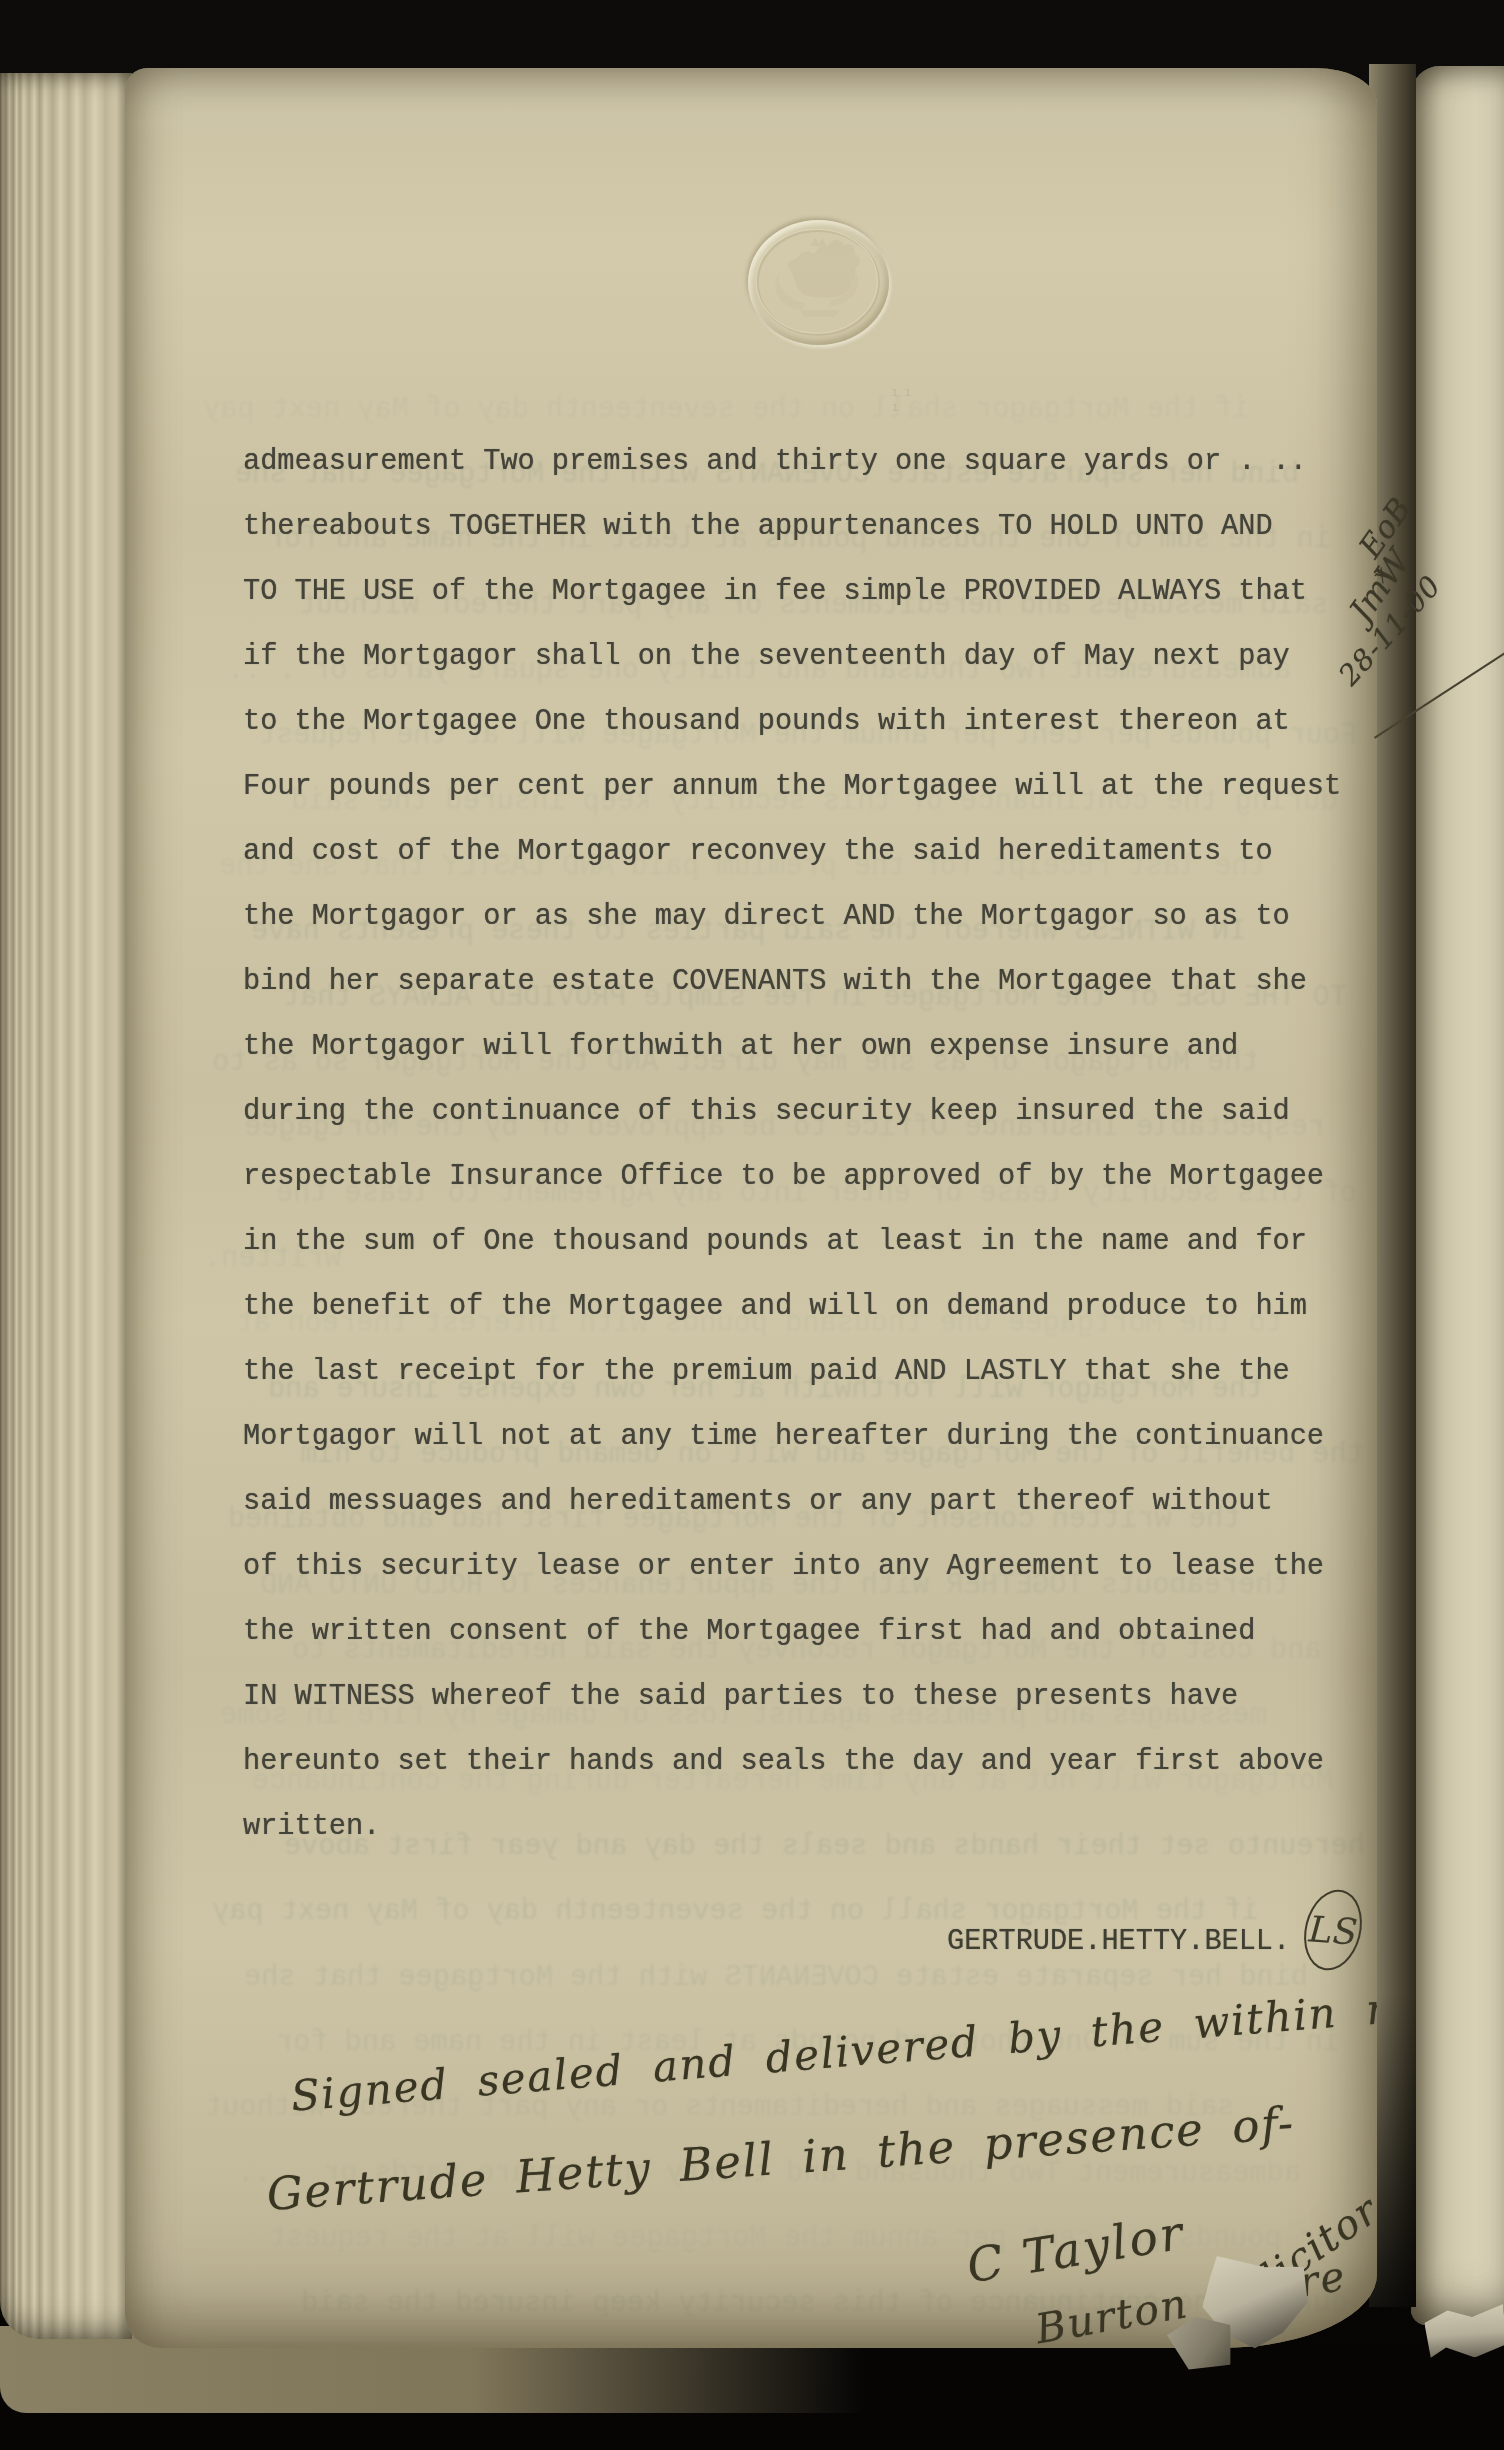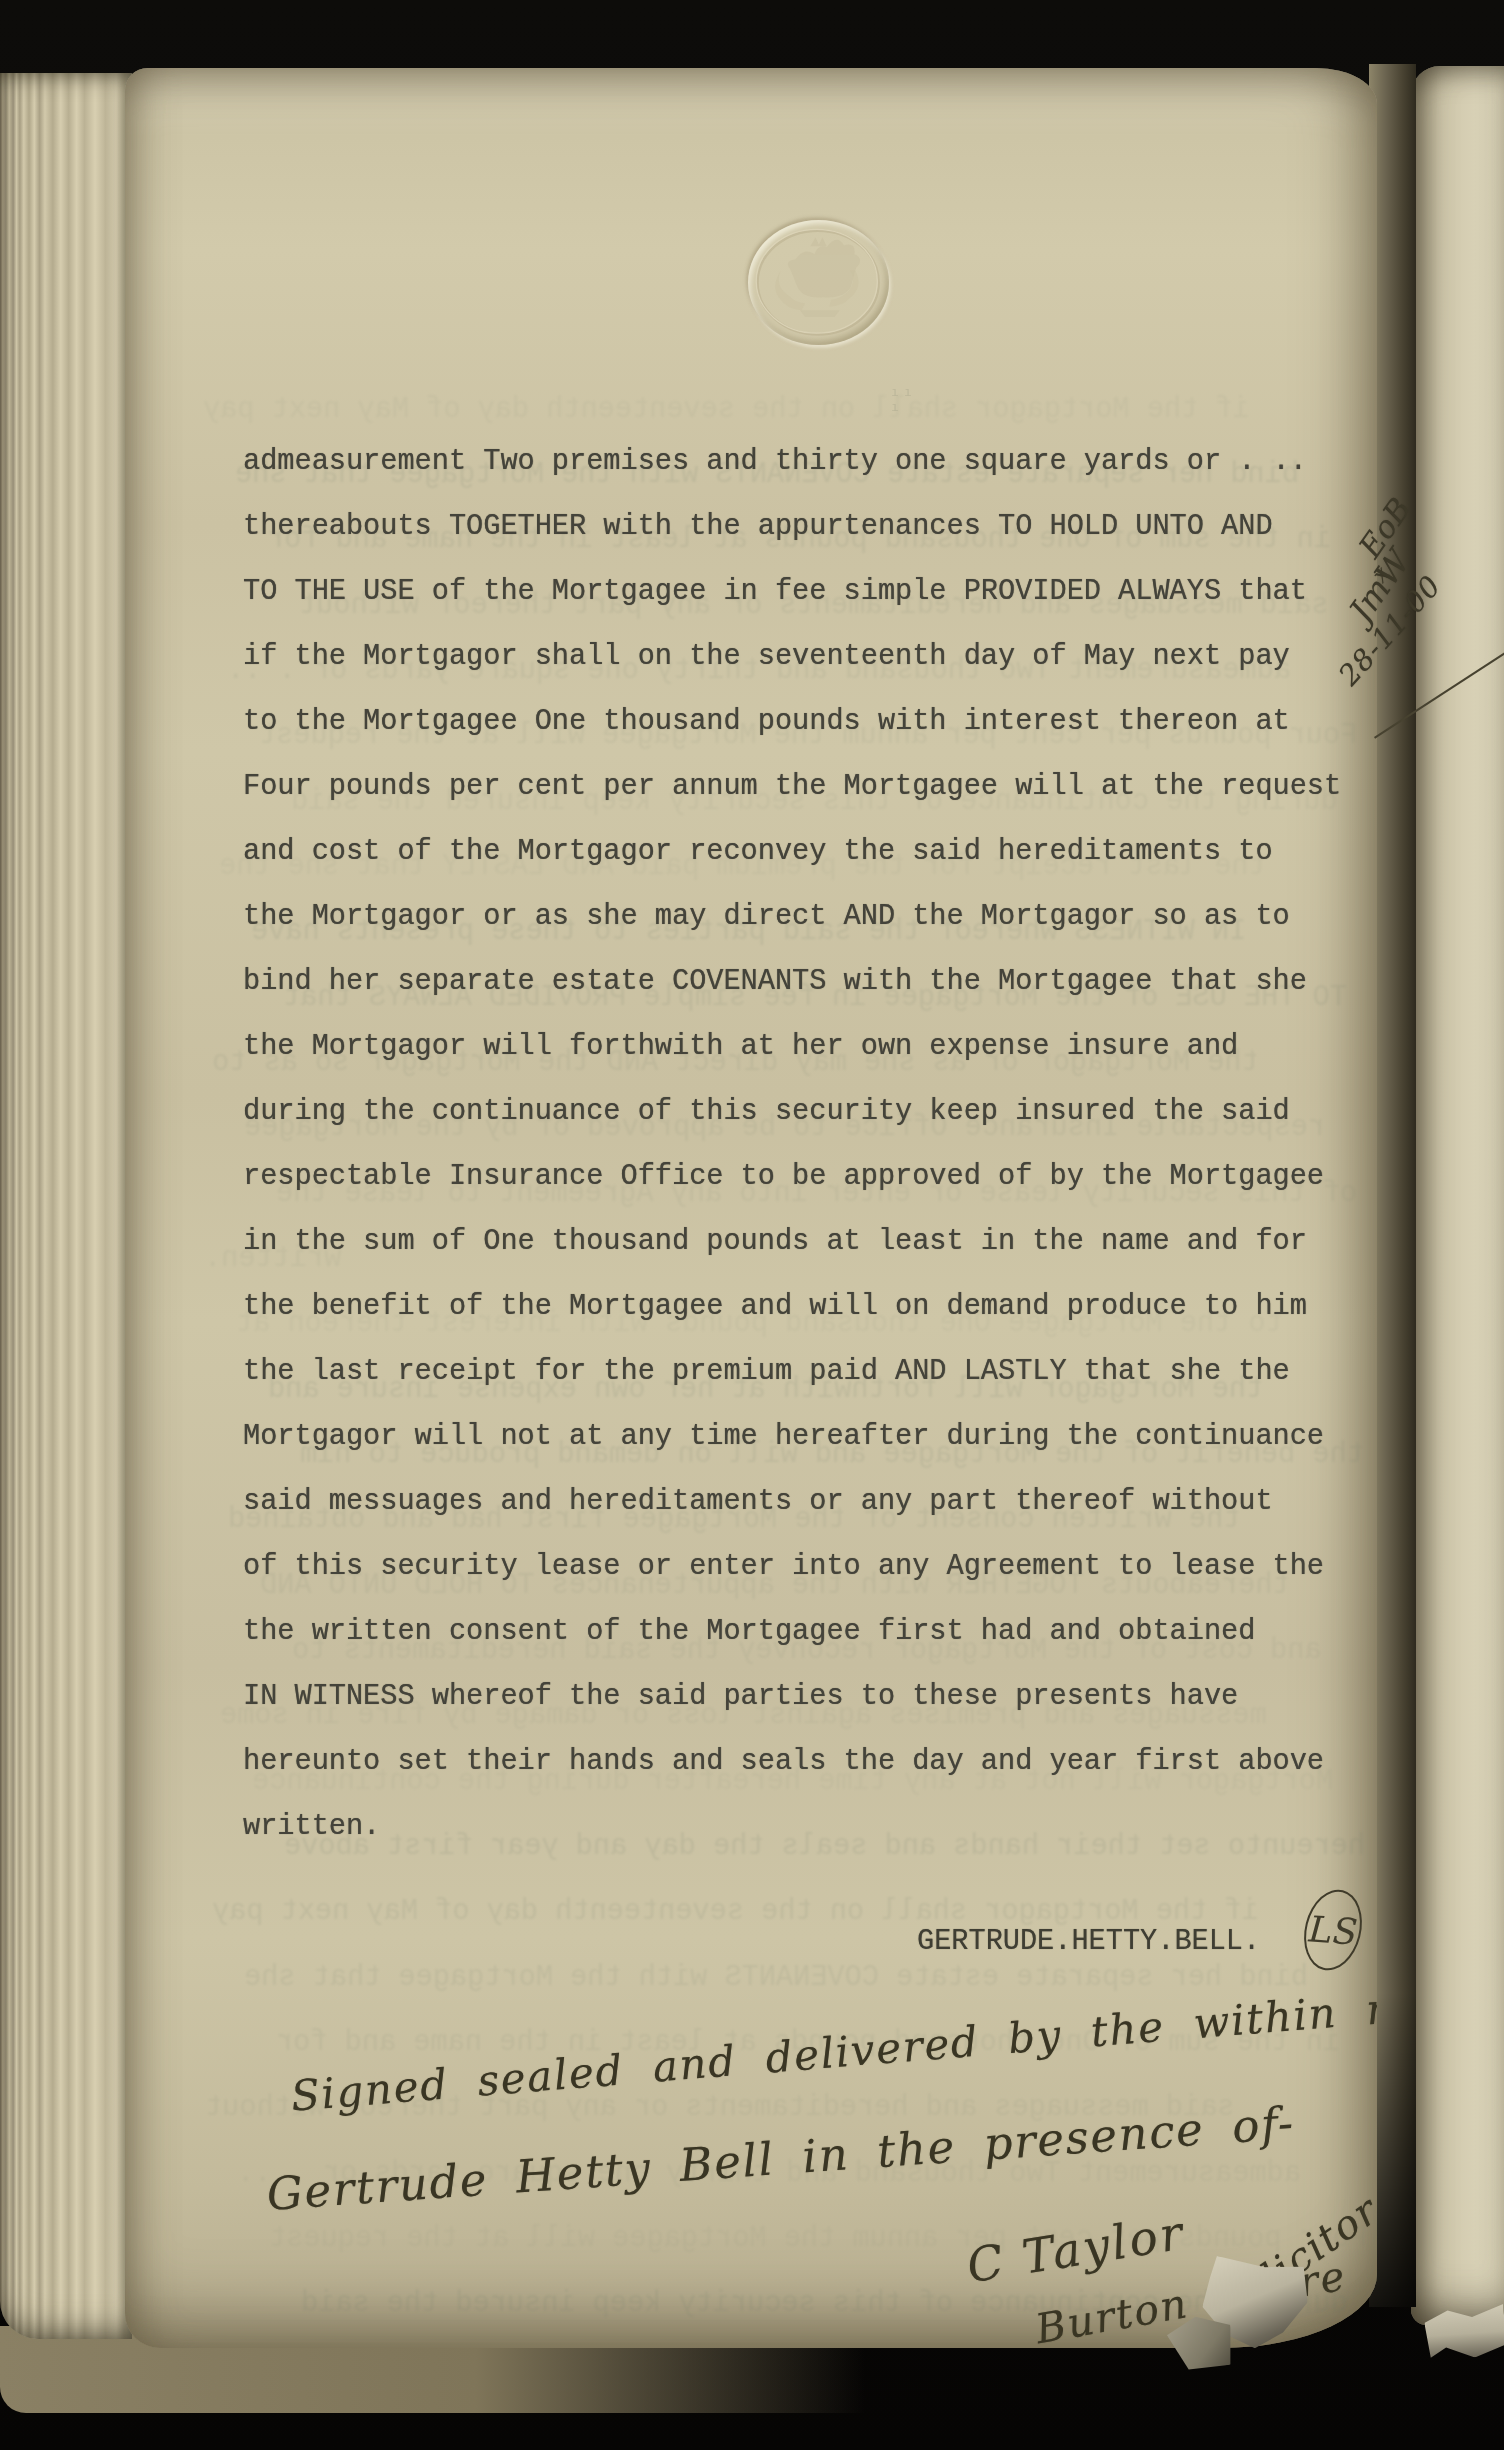--- a/index.html
+++ b/index.html
@@ -39,21 +39,21 @@
                1.7px 2.6px 3.5px rgba(255,253,242,.5), -1.7px -2.6px 3.5px rgba(128,115,80,.35);}
   .emboss svg{width:100%;height:100%;opacity:.5;}
   .faint-marks{position:absolute;left:766px;top:316px;width:52px;height:17.3px;opacity:.16;
     color:#5f6a58;font-size:13px;letter-spacing:5.2px;font-family:"DejaVu Sans Mono",monospace;}
 
   
   .typed-block{position:absolute;left:118px;top:361px;right:17.3px;z-index:3;}
   .typed-line{height:65px;line-height:65px;white-space:pre;
     font-family:"Liberation Mono","DejaVu Sans Mono",monospace;font-size:28.6px;color:#44433a;
     text-shadow:0 0 0.9px rgba(62,61,50,.65), 0.4px 0.4px 0 rgba(62,61,50,.25);}
-  .typed-signature{position:absolute;left:792px;top:1857px;white-space:pre;
+  .typed-signature{position:absolute;left:822px;top:1857px;white-space:pre;
     font-family:"Liberation Mono","DejaVu Sans Mono",monospace;font-size:28.6px;color:#3f3e33;
     text-shadow:0 0 0.9px rgba(55,54,44,.7);}
 
   
   .bleed-layer{position:absolute;inset:0;z-index:1;pointer-events:none;}
   .bleed-line{position:absolute;white-space:pre;transform:scaleX(-1);
     font-family:"Liberation Mono","DejaVu Sans Mono",monospace;font-size:28.6px;color:#6e7a68;
     opacity:.12;filter:blur(1.1px);}
 
   

